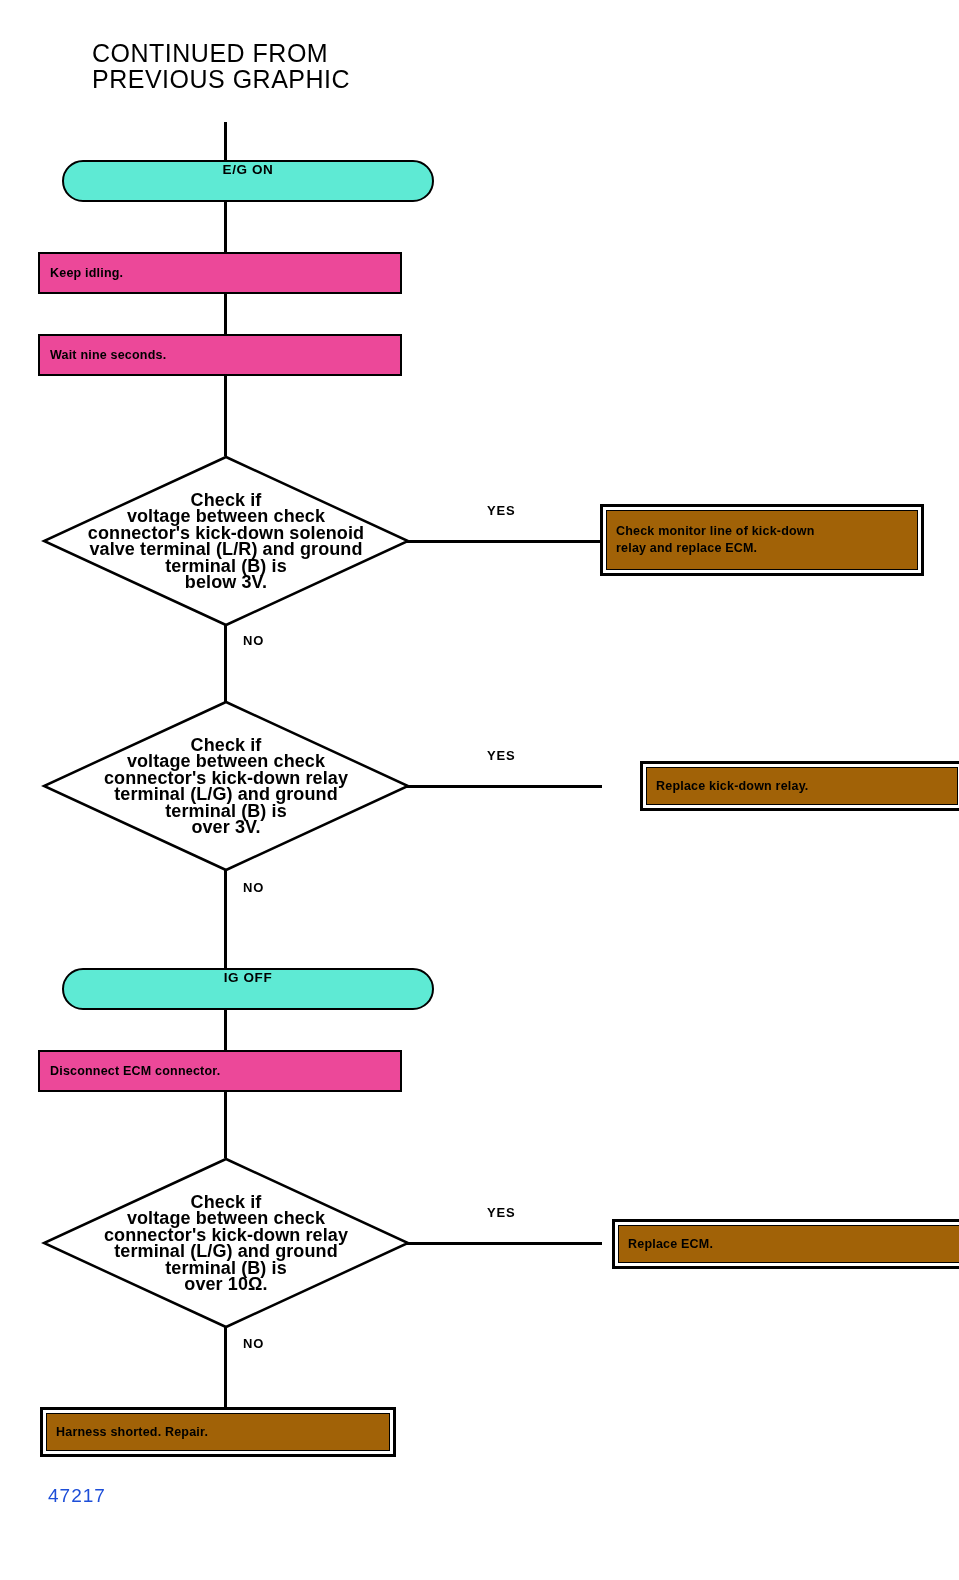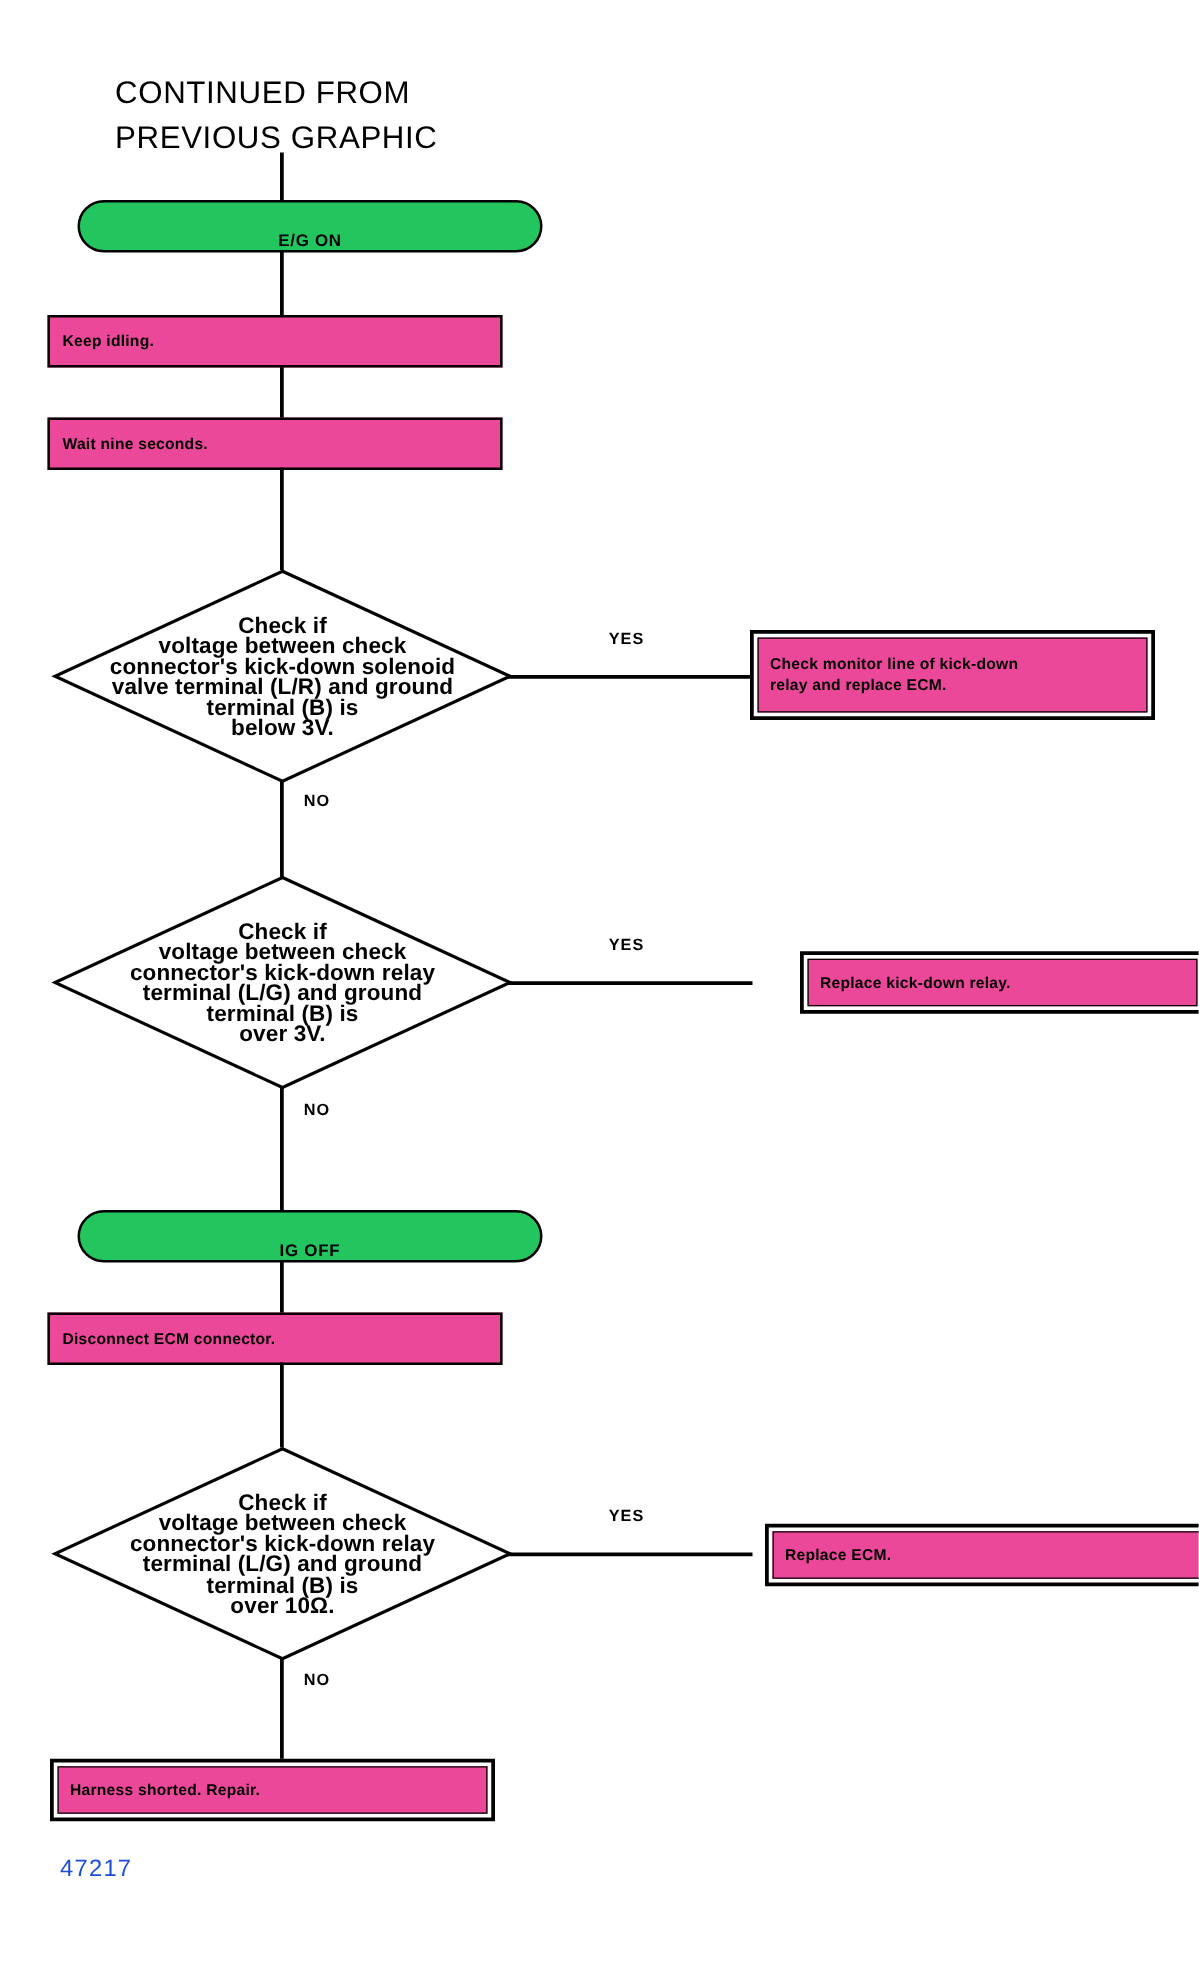--- a/index.html
+++ b/index.html
@@ -14,38 +14,38 @@
     background: #ffffff;
     font-family: "Liberation Sans", sans-serif;
     color: #000000;
     overflow: hidden;
   }
 
   
   .title {
     position: absolute;
     left: 92px;
-    top: 56px;
+    top: 40px;
     width: 420px;
     font-size: 25px;
-    line-height: 36px;
+    line-height: 26px;
     letter-spacing: 0.5px;
     font-weight: 400;
     white-space: pre-line;
   }
 
   
   .terminal {
     position: absolute;
     box-sizing: border-box;
     border: 2.5px solid #000;
     border-radius: 999px;
-    background: #22c55e;
-    display: flex;
-    align-items: flex-end;
+    background: #5eead4;
+    display: flex;
+    align-items: flex-start;
     justify-content: center;
     font-size: 13.5px;
     font-weight: 700;
     letter-spacing: 0.6px;
   }
 
   
   .process {
     position: absolute;
     box-sizing: border-box;
@@ -65,21 +65,21 @@
     box-sizing: border-box;
     border: 3px solid #000;
     background: #fff;
     padding: 3px;
   }
   .result > .inner {
     box-sizing: border-box;
     width: 100%;
     height: 100%;
     border: 1.5px solid #000;
-    background: #ec4899;
+    background: #a16207;
     display: flex;
     align-items: center;
     padding-left: 9px;
     font-size: 12.5px;
     font-weight: 700;
     line-height: 17px;
     letter-spacing: 0.2px;
   }
 
   

